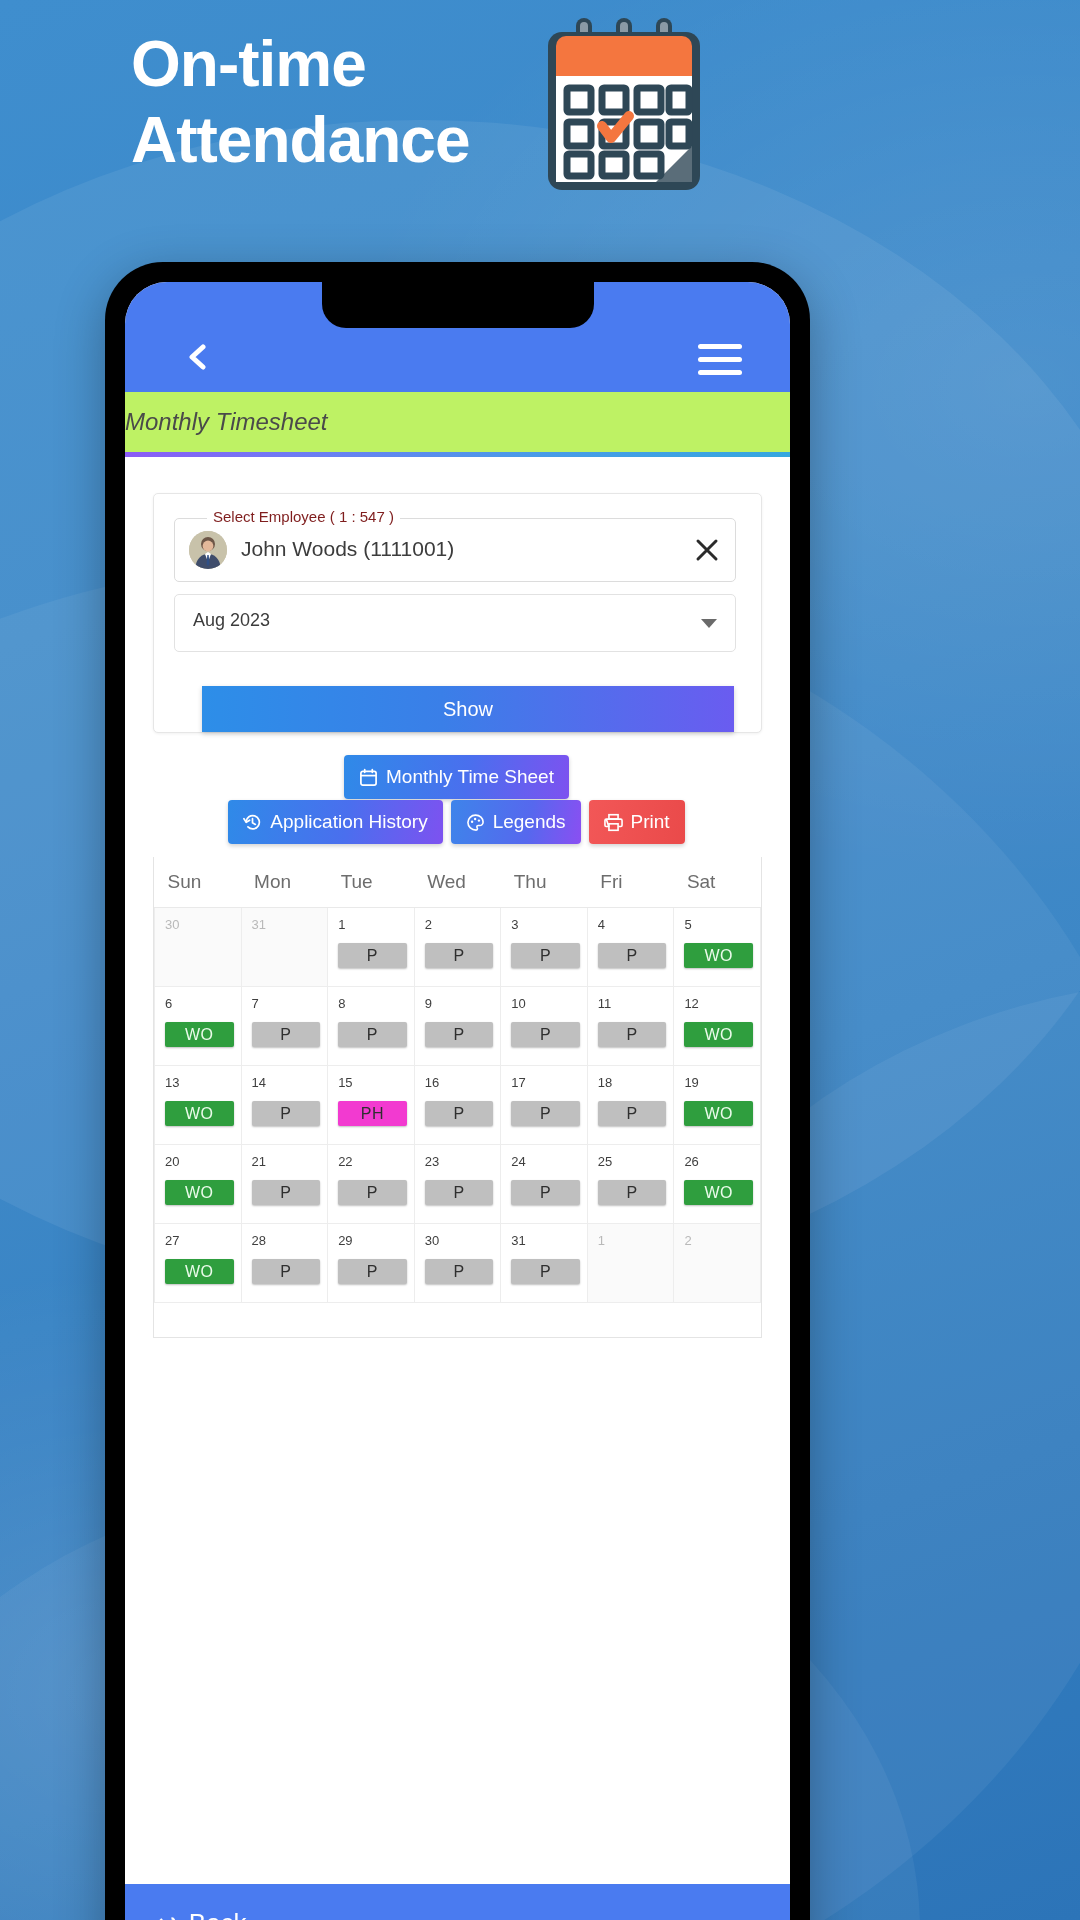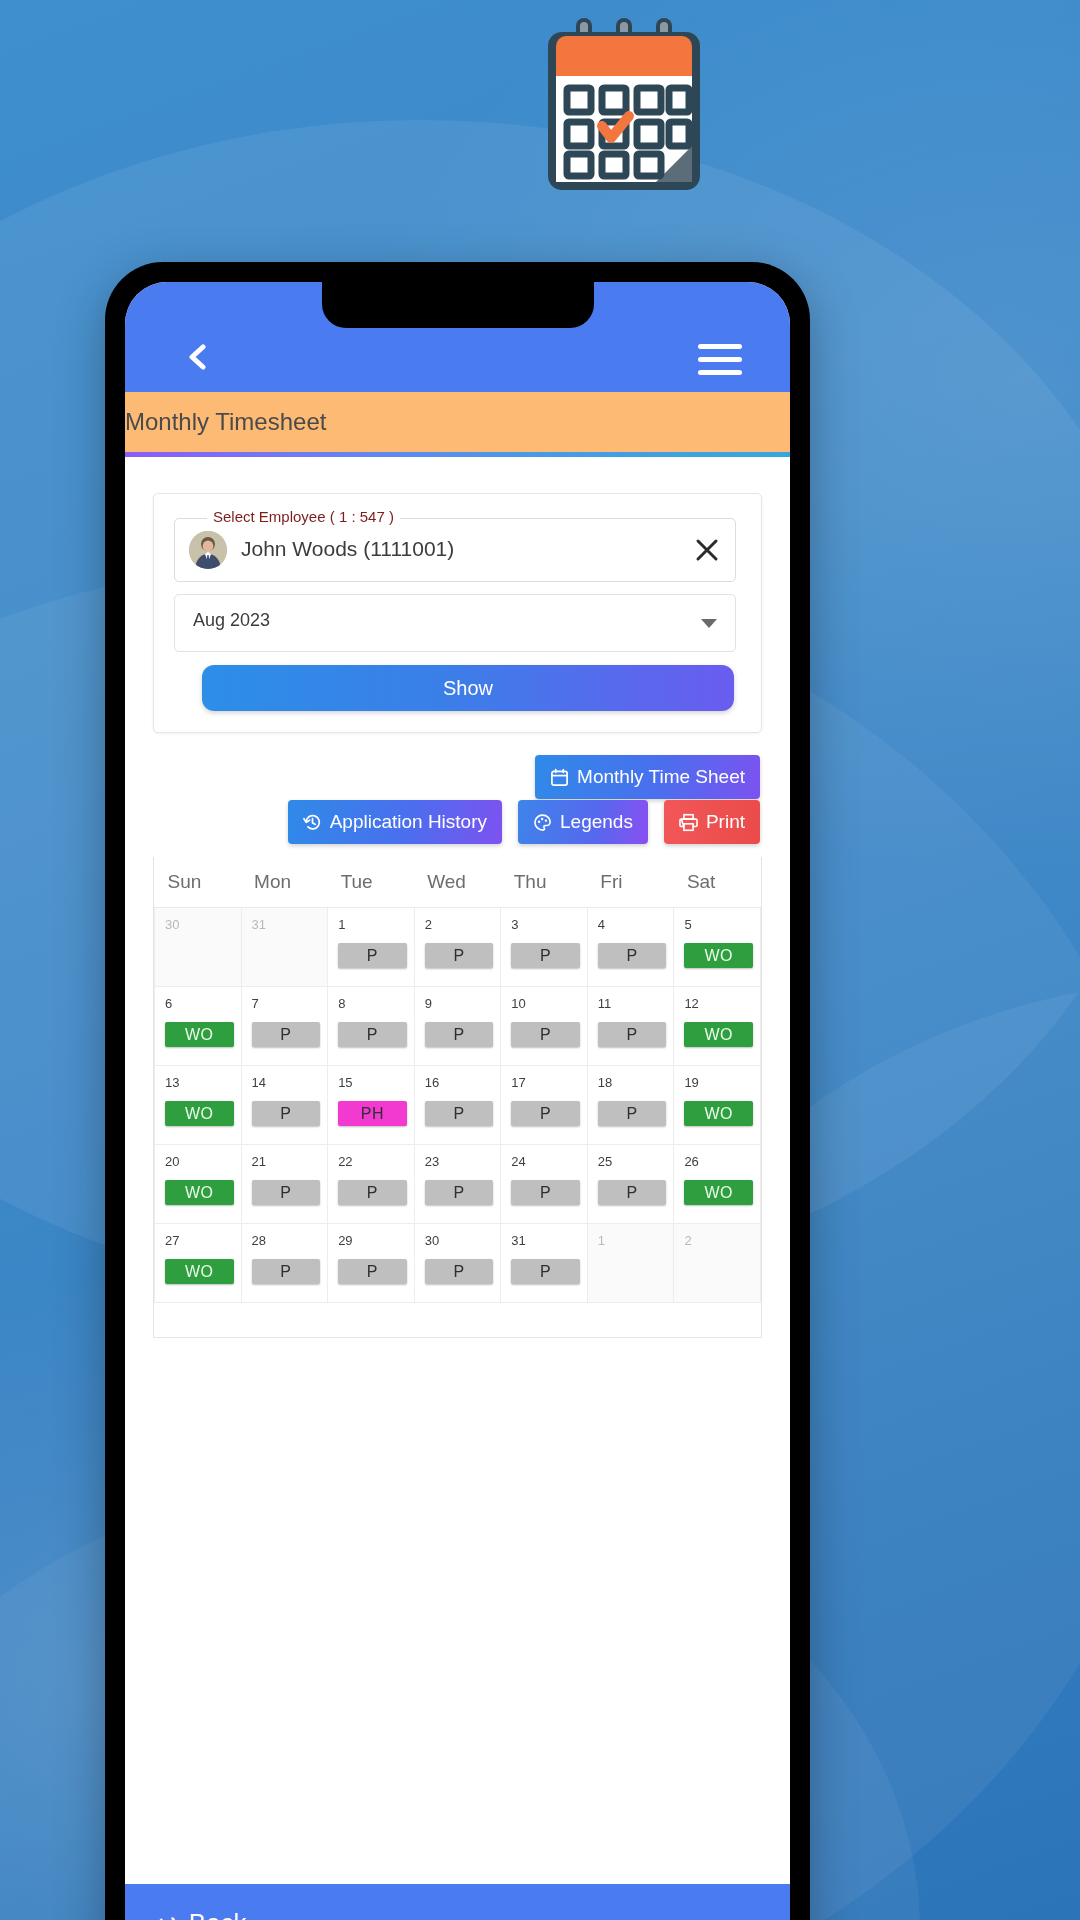--- a/index.html
+++ b/index.html
@@ -43,21 +43,21 @@
 
   
   .appbar{position:absolute;left:0;top:0;width:665px;height:110px;background:#4a7bf0;}
   .back-chevron{position:absolute;left:60px;top:62px;width:26px;height:26px;}
   .hamburger{position:absolute;right:48px;top:62px;width:44px;height:30px;}
   .hamburger i{display:block;height:5px;background:#fff;border-radius:3px;margin-bottom:8px;}
   .hamburger i:last-child{margin-bottom:0;}
 
   
   .titlestrip{position:absolute;left:0;top:110px;width:786px;height:62px;
-    background:#fdba74;}
+    background:#bef264;font-style:italic;}
   .titlestrip .t{position:absolute;left:0px;top:16px;font-size:24px;color:#4a4a4a;}
   .helpbadge{position:absolute;right:14px;top:12px;width:36px;height:36px;border-radius:50%;
     background:#3e8ef7;color:#fff;font-size:20px;font-weight:bold;
     display:flex;align-items:center;justify-content:center;
     box-shadow:0 2px 5px rgba(0,0,0,.25);}
   .underline{position:absolute;left:0;top:170px;width:665px;height:5px;
     background:linear-gradient(90deg,#8b5cf6 0%,#6f7bf4 25%,#4a9ae8 60%,#35a7df 100%);}
 
   
   .appbody{position:absolute;left:0;top:175px;width:665px;height:1380px;
@@ -75,29 +75,29 @@
   .emp-name{position:absolute;left:66px;top:18px;font-size:21px;color:#3c3c3c;}
   .clear-x{position:absolute;right:14px;top:17px;width:28px;height:28px;}
 
   .monthsel{position:absolute;left:20px;top:100px;width:560px;height:56px;
     border:1px solid #e2e2e2;border-radius:5px;}
   .monthsel .v{position:absolute;left:18px;top:15px;font-size:18px;color:#3c3c3c;}
   .caret{position:absolute;right:18px;top:24px;width:0;height:0;
     border-left:8px solid transparent;border-right:8px solid transparent;
     border-top:9px solid #6a6a6a;}
 
-  .showbtn{position:absolute;left:48px;top:171px;width:532px;height:46px;
-    border-radius:12px;color:#fff;font-size:20px;
+  .showbtn{position:absolute;left:48px;top:192px;width:532px;height:46px;
+    border-radius:0;color:#fff;font-size:20px;
     display:flex;align-items:center;justify-content:center;
     background:linear-gradient(90deg,#2d8ee8 0%,#3a7fe8 45%,#6a5cf0 100%);
     box-shadow:0 2px 5px rgba(0,0,0,.18);}
 
   
   .tabs{position:absolute;left:28px;top:298px;width:607px;height:92px;}
-  .tabrow{display:flex;justify-content:flex-end;gap:16px;}
+  .tabrow{display:flex;justify-content:center;gap:8px;}
   .tabrow.r2{margin-top:1px;}
   .tab{height:44px;border-radius:4px;color:#fff;font-size:19px;
     display:flex;align-items:center;gap:8px;padding:0 15px;
     box-shadow:0 2px 4px rgba(0,0,0,.18);}
   .tab.g1{background:linear-gradient(100deg,#2f8ae8 0%,#4a6fee 55%,#7d52f0 100%);}
   .tab.g2{background:linear-gradient(100deg,#3e84ea 0%,#5668ee 60%,#8a4ff2 100%);}
   .tab.red{background:linear-gradient(100deg,#f25757 0%,#ea4a4a 100%);}
   .tab svg{flex:none;}
 
   
@@ -124,20 +124,24 @@
 <body>
 
 <div class="bg">
   <div class="swoosh1"></div>
   <div class="swoosh2"></div>
   <div class="swoosh3"></div>
   <div class="swoosh4"></div>
 </div>
 
 <div class="hero">
+  <div class="hero-title">
+    <span>On-time</span>
+    <span>Attendance</span>
+  </div>
   <div class="cal-icon">
     <svg viewBox="0 0 160 180" width="160" height="180">
 
       <rect x="32" y="4" width="16" height="40" rx="8" fill="#2e4756"></rect>
       <rect x="36" y="8" width="8" height="32" rx="4" fill="#8a9aa5"></rect>
       <rect x="72" y="4" width="16" height="40" rx="8" fill="#2e4756"></rect>
       <rect x="76" y="8" width="8" height="32" rx="4" fill="#8a9aa5"></rect>
       <rect x="112" y="4" width="16" height="40" rx="8" fill="#2e4756"></rect>
       <rect x="116" y="8" width="8" height="32" rx="4" fill="#8a9aa5"></rect>
 

